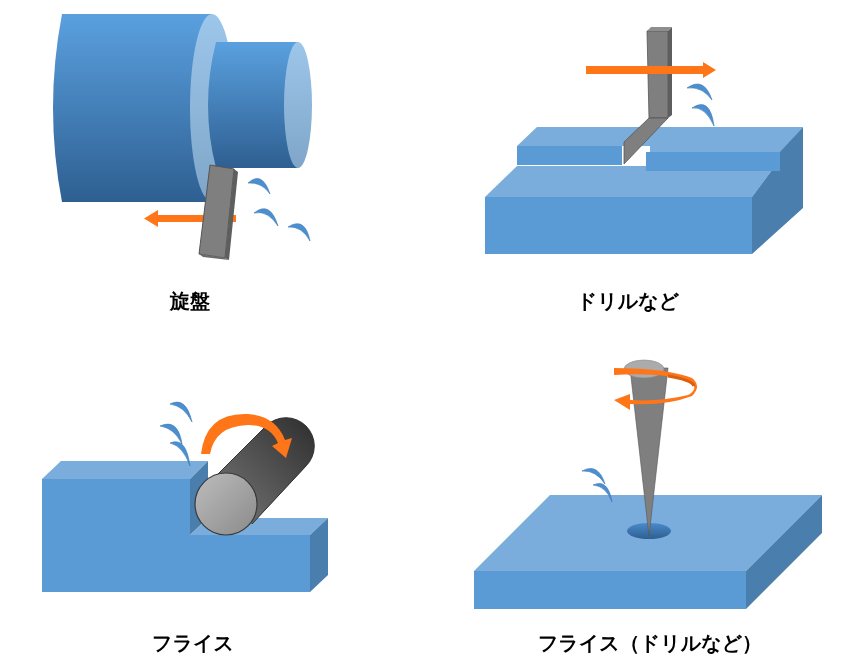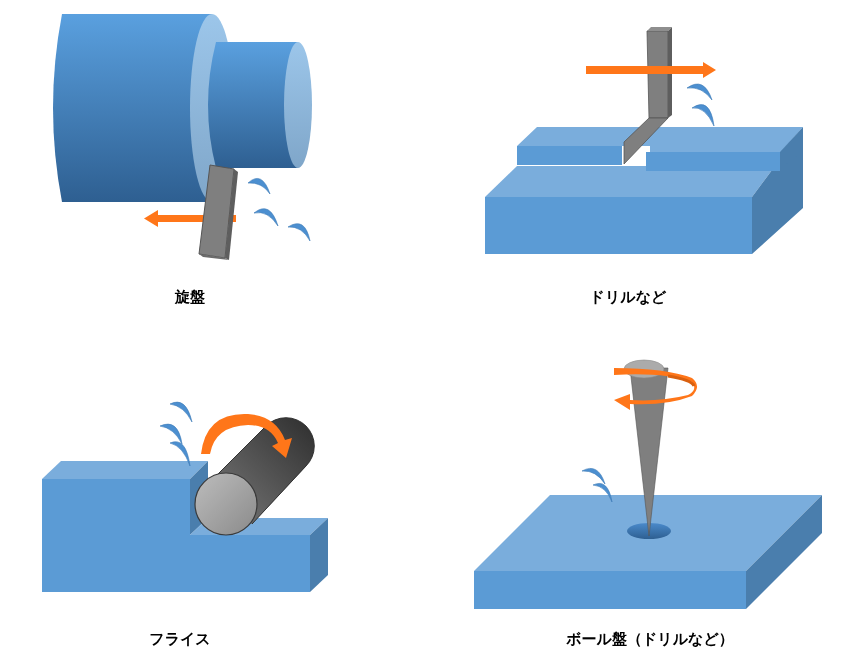--- a/index.html
+++ b/index.html
@@ -1,20 +1,20 @@
 <!DOCTYPE html>
 <html><head>
   <meta charset="utf-8">
   <style>
     html, body { margin: 0; padding: 0; background: #ffffff; }
     body { width: 860px; height: 671px; position: relative; overflow: hidden;
            font-family: "DejaVu Sans", "Liberation Sans", sans-serif; }
     .panel { position: absolute; }
     .panel svg { position: absolute; left: 0; top: 0; overflow: visible; }
-    .caption { position: absolute; font-size: 15px; font-weight: bold; color: #000;
+    .caption { position: absolute; font-size: 20px; font-weight: bold; color: #000;
                white-space: nowrap; transform: translateX(-50%); }
   </style>
 </head>
 <body>
 
 <div class="panel" style="left:0;top:0;width:430px;height:330px;">
   <svg width="430" height="330">
     <defs>
       <linearGradient id="cylV" x1="0" y1="0" x2="0" y2="1">
         <stop offset="0" stop-color="#5AA0DF"></stop>
@@ -134,21 +134,21 @@
     <g>
       <path d="M201,124 Q206,82 248,84 Q276,86 285,110 L292,108 L286,128 L272,116 L278,113 Q270,95 248,95 Q215,96 210,124 Z" fill="#FF7619"></path>
     </g>
 
     <g fill="#4C8FD0" stroke="#3A78B5" stroke-width="0.6">
       <path d="M170,74 Q186,66 192,92 Q184,76 170,74 Z"></path>
       <path d="M160,96 Q178,88 182,114 Q174,98 160,96 Z"></path>
       <path d="M170,113 Q186,106 190,136 Q183,116 170,113 Z"></path>
     </g>
   </svg>
-  <div class="caption" style="left:180px;top:300px;">フライス</div>
+  <div class="caption" style="left:193px;top:300px;">フライス</div>
 </div>
 
 <div class="panel" style="left:430px;top:330px;width:430px;height:341px;">
   <svg width="430" height="341">
     <defs>
       <linearGradient id="holeG" x1="0" y1="0" x2="0" y2="1">
         <stop offset="0" stop-color="#4A8ACB"></stop>
         <stop offset="1" stop-color="#2E5F91"></stop>
       </linearGradient>
     </defs>
@@ -171,14 +171,14 @@
     <g>
       <path d="M184,45 Q234,42 262,52 Q268,60 258,65 Q230,72 200,70 L200,64 L184,70 L200,80 L200,74 Q236,76 262,66 Q272,56 262,48 Q236,38 184,38 Z" fill="#FF7619"></path>
       <path d="M238,46 Q262,50 264,56" fill="none" stroke="#D9600F" stroke-width="3"></path>
     </g>
 
     <g fill="#4C8FD0" stroke="#3A78B5" stroke-width="0.6">
       <path d="M152,141 Q168,132 175,154 Q166,140 152,141 Z"></path>
       <path d="M163,155 Q178,148 182,172 Q176,156 163,155 Z"></path>
     </g>
   </svg>
-  <div class="caption" style="left:220px;top:300px;">ボール盤（ドリルなど）</div>
+  <div class="caption" style="left:220px;top:300px;">フライス（ドリルなど）</div>
 </div>
 
 </body></html>

